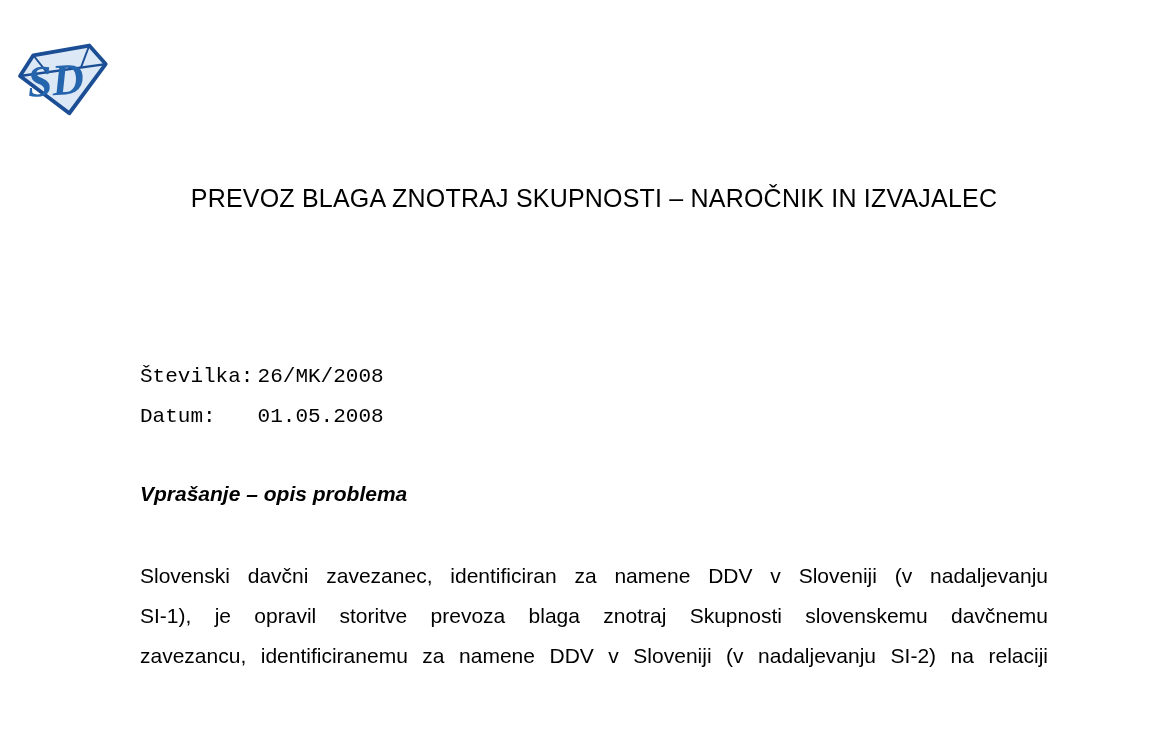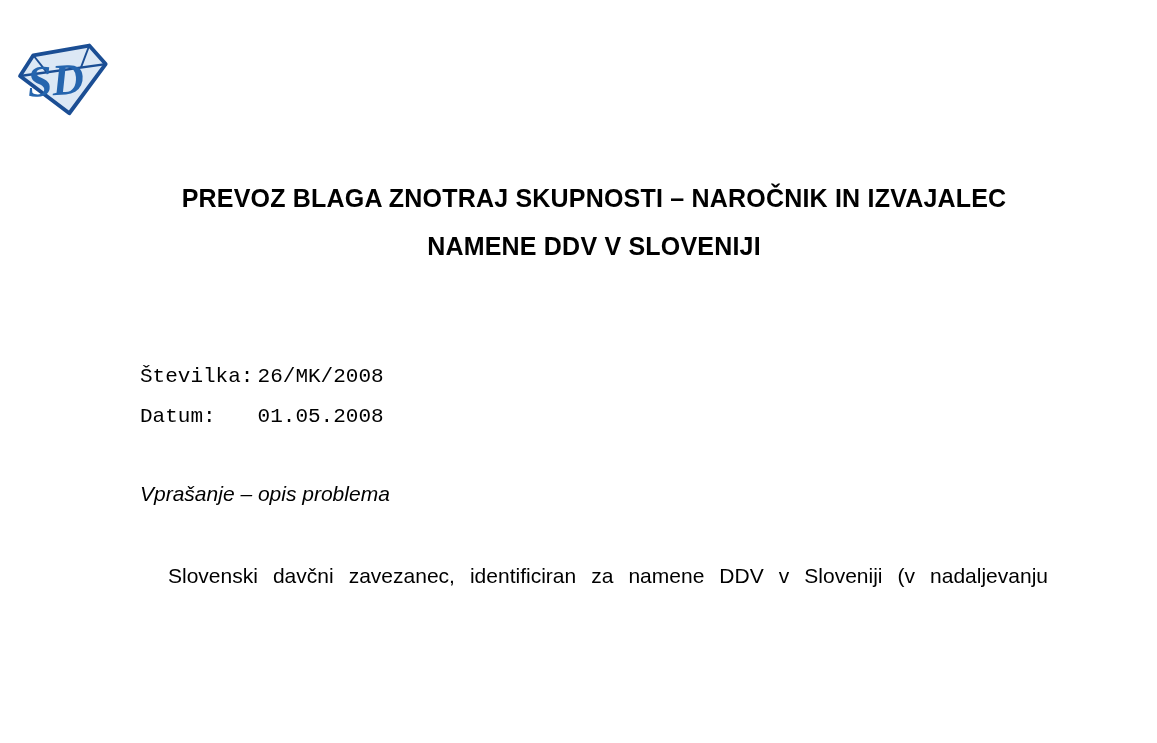--- a/index.html
+++ b/index.html
@@ -23,21 +23,21 @@
     width: 96px;
     height: 78px;
   }
   .doc-title {
     position: absolute;
     left: 140px;
     top: 174px;
     width: 908px;
     text-align: center;
     font-size: 25px;
-    font-weight: 700;
+    font-weight: 400;
     line-height: 48px;
     letter-spacing: 0.2px;
   }
   .doc-title .title-line {
     white-space: nowrap;
   }
   .meta {
     position: absolute;
     left: 140px;
     top: 357px;
@@ -48,39 +48,38 @@
   .meta-row { white-space: nowrap; }
   .meta-label {
     display: inline-block;
     width: 105px;
   }
   .section-heading {
     position: absolute;
     left: 140px;
     top: 479px;
     font-size: 21px;
-    font-weight: 400;
+    font-weight: 700;
     font-style: italic;
     line-height: 30px;
   }
   .paragraph {
     position: absolute;
     left: 140px;
     top: 556px;
     width: 908px;
     font-size: 21px;
     line-height: 40px;
   }
   .para-line {
     text-align: justify;
     text-align-last: justify;
     white-space: normal;
     overflow: hidden;
     height: 40px;
-    margin-left: 28px;
   }
   .para-line.last {
     text-align-last: left;
   }
 </style>
 </head>
 <body>
 
 <div class="page">
 
@@ -89,33 +88,34 @@
       <polygon points="5,30 21,10 80,6 95,27 52,74" stroke="#1b4e94" stroke-width="4" stroke-linejoin="round" fill="#dce8f5"></polygon>
       <polyline points="5,30 95,27" fill="none" stroke-width="2.5" stroke="#1b4e94"></polyline>
       <polyline points="21,10 33,29" fill="none" stroke-width="2" stroke="#1b4e94"></polyline>
       <polyline points="80,6 69,28" fill="none" stroke-width="2" stroke="#1b4e94"></polyline>
     </g>
     <text x="12" y="54" font-family="Liberation Serif, serif" font-size="46" font-weight="bold" font-style="italic" transform="rotate(-4 50 40)" fill="#2565ae">SD</text>
   </svg>
 
   <div class="doc-title">
     <div class="title-line">PREVOZ BLAGA ZNOTRAJ SKUPNOSTI – NAROČNIK IN IZVAJALEC</div>
-    <div class="title-line">NAMENE DDV V SLOVENIJI</div>
   </div>
 
   <div class="meta">
     <div class="meta-row">
       <span class="meta-label">Številka:</span>
       <span class="meta-value">26/MK/2008</span>
     </div>
     <div class="meta-row">
       <span class="meta-label">Datum:</span>
       <span class="meta-value">01.05.2008</span>
     </div>
   </div>
 
   <div class="section-heading">Vprašanje – opis problema</div>
 
   <div class="paragraph">
     <div class="para-line">Slovenski davčni zavezanec, identificiran za namene DDV v Sloveniji (v nadaljevanju</div>
+    <div class="para-line">SI-1), je opravil storitve prevoza blaga znotraj Skupnosti slovenskemu davčnemu</div>
+    <div class="para-line">zavezancu, identificiranemu za namene DDV v Sloveniji (v nadaljevanju SI-2) na relaciji</div>
   </div>
 
 </div>
 
 </body></html>

